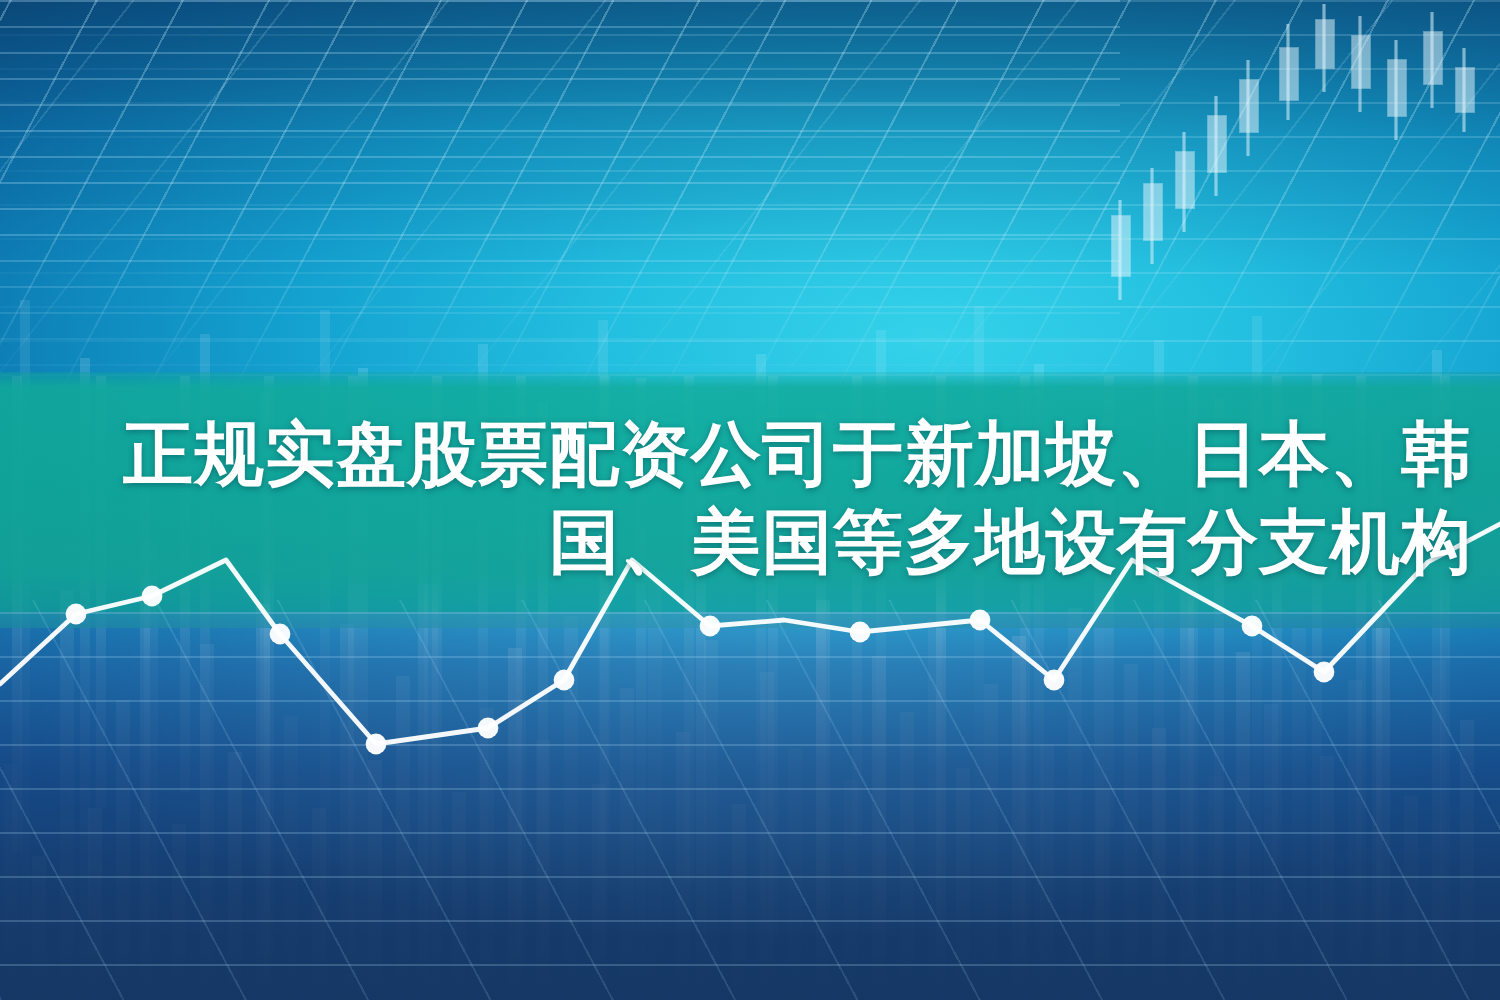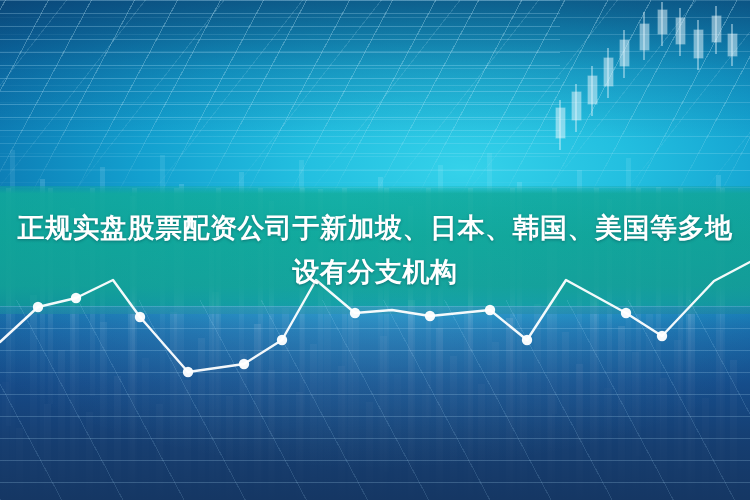--- a/index.html
+++ b/index.html
@@ -120,23 +120,23 @@
       rgba(0,0,0,0) 1px,
       rgba(0,0,0,0) 54px);
   }
 
   
   svg.ov{position:absolute;left:0;top:0;width:750px;height:500px;overflow:visible;}
 
   
   #headline{
     position:absolute;left:0;right:0;top:206px;
-    text-align:center;
+    text-align:right;
     color:#ffffff;
-    font-size:27px;
+    font-size:35px;
     font-weight:bold;
     line-height:44px;
     letter-spacing:.5px;
     padding:0 14px;
     text-shadow:0 1px 3px rgba(0,60,70,.45);
     box-sizing:border-box;
   }
 </style>
 </head>
 <body>

